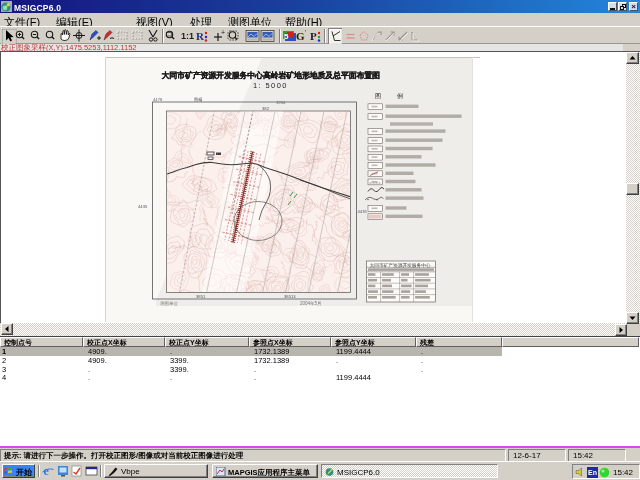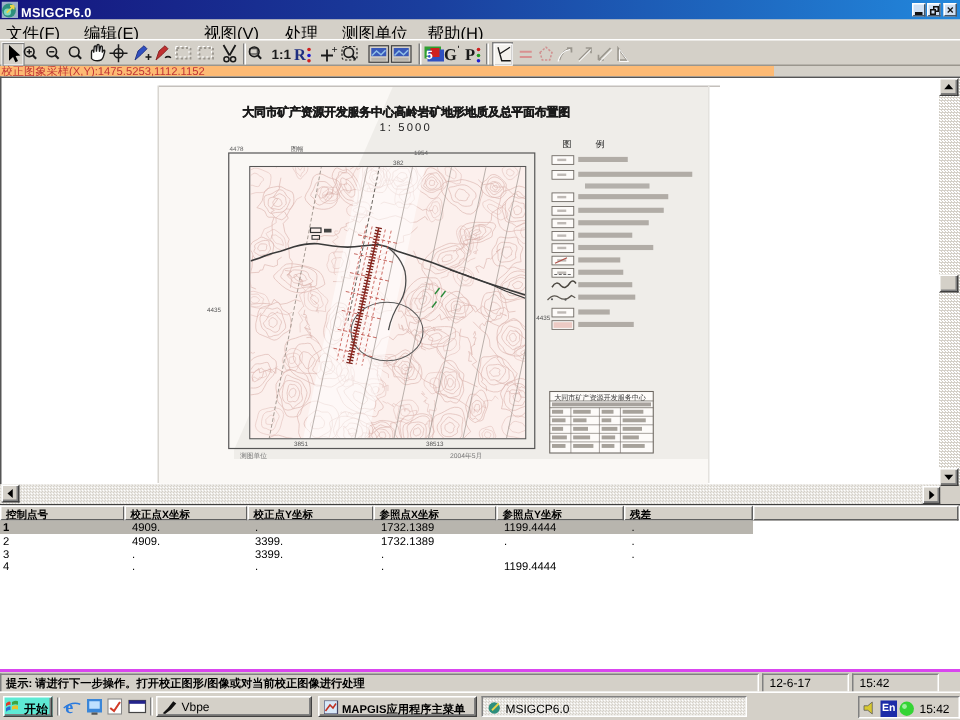--- a/index.html
+++ b/index.html
@@ -115,21 +115,21 @@
       <path d="M372 14 Q374 7 380 6" stroke="#fff" stroke-width=".7" fill="none"></path>
       <path d="M386 13 L394 5 M390.5 5 L394 5 L394 8.5" stroke="#9a968e" stroke-width="1.1" fill="none"></path>
       <line x1="386" y1="14" x2="394" y2="6" stroke="#fff" stroke-width=".7"></line>
       <path d="M399 13 L407 5 M399 13 L399 9.5 M399 13 L402.5 13" stroke="#9a968e" stroke-width="1.1" fill="none"></path>
       <line x1="400" y1="14" x2="408" y2="6" stroke="#fff" stroke-width=".7"></line>
       <path d="M412 5 L418 13 L412 13 Z" fill="none" stroke="#9a968e" stroke-width="1"></path>
       <path d="M413 6 L419 14 L413 14 Z" fill="none" stroke="#fff" stroke-width=".6"></path>
     </svg>
 </div>
 
-<div class="abs" style="left:0;top:44px;width:516px;height:7px;background:#fdba74">
+<div class="abs" style="left:0;top:44px;width:623px;height:7px;background:#e5e5e5">
  <div class="abs" style="left:1px;top:-1px;color:#c03434;font-size:7.5px;white-space:nowrap">校正图象采样(X,Y):1475.5253,1112.1152</div>
 </div>
 
 <div class="abs" style="left:0;top:51px;width:640px;height:272px;background:#fff;border-top:1px solid #555;border-left:1px solid #555">
 </div>
 <svg class="abs" style="left:95px;top:51px" width="385" height="272" viewBox="95 51 385 272">
     <rect x="106" y="57.5" width="366" height="265" fill="#faf8f5"></rect>
     <polygon points="262,57.5 472,57.5 472,306 156,306 156,300" fill="#efede9"></polygon>
     <line x1="106" y1="57.5" x2="498" y2="57.5" stroke="#c4c0bc" stroke-width="1"></line>
     <line x1="105.5" y1="57" x2="105.5" y2="322" stroke="#d8d5d0" stroke-width="1"></line>
@@ -649,21 +649,21 @@
     </div>
  <div class="abs sunk" style="left:508px;top:1px;width:58px;height:13px">
       <span style="position:absolute;left:4px;top:1px;font-size:8px">12-6-17</span>
     </div>
  <div class="abs sunk" style="left:568px;top:1px;width:58px;height:13px">
       <span style="position:absolute;left:4px;top:1px;font-size:8px">15:42</span>
     </div>
 </div>
 
 <div class="abs" style="left:0;top:461px;width:640px;height:19px;background:#d4d0c8;border-top:1px solid #fff" id="taskbar">
- <div class="abs raised" style="left:2px;top:2px;width:33px;height:14px;background:#5eead4">
+ <div class="abs raised" style="left:2px;top:2px;width:33px;height:14px;background:#3b82f6">
   <svg class="abs" style="left:1px;top:1px" width="11" height="10" viewBox="0 0 11 10">
         <path d="M0 3 Q2 1 3 2 L3 4 Q1.5 3.5 0 5 Z" fill="#e03a2a"></path>
         <path d="M4 2 Q6.5 0.5 8 1.5 L8 3.8 Q6 3 4 4 Z" fill="#3aa544"></path>
         <path d="M0 6 Q2 4.5 3 5 L3 7.5 Q1.5 7 0 8.5 Z" fill="#2a6ad0"></path>
         <path d="M4 5 Q6.5 3.8 8 4.5 L8 7 Q6 6.2 4 7.2 Z" fill="#e8c32a"></path>
       </svg>
   <span class="abs" style="left:13px;top:2px;font-size:8px;font-weight:bold">开始</span>
  </div>
  <div class="abs" style="left:38px;top:3px;width:1px;height:12px;background:#808080"></div>
     <div class="abs" style="left:39px;top:3px;width:1px;height:12px;background:#fff"></div>

